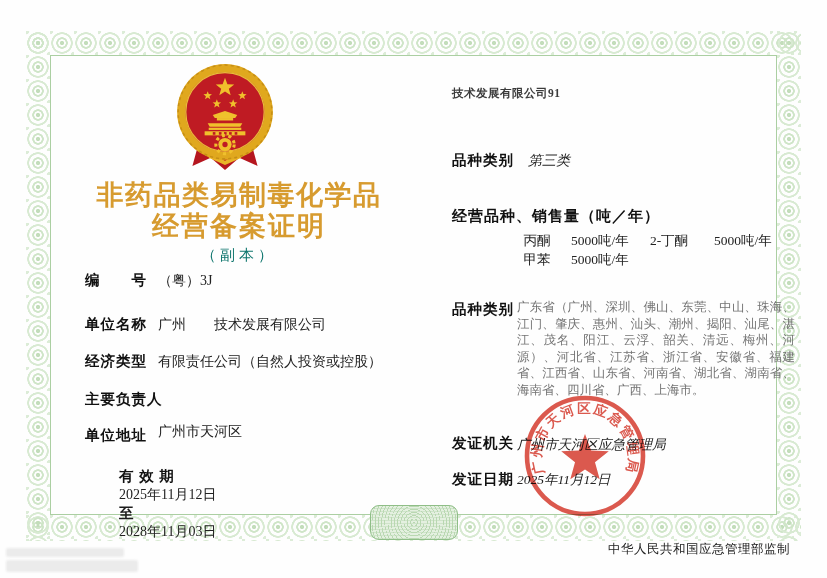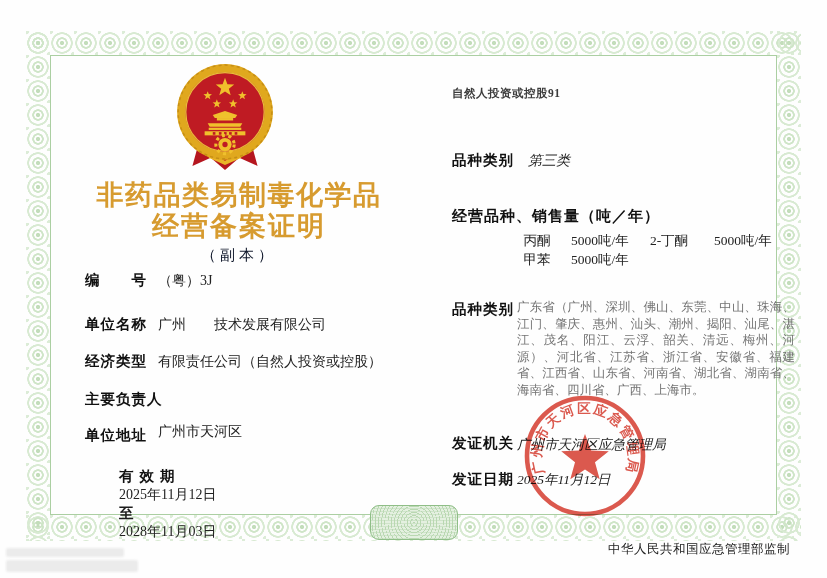--- a/index.html
+++ b/index.html
@@ -24,21 +24,21 @@
   .inner-line{position:absolute;left:24px;top:24px;right:24px;bottom:26px;border:1.4px solid #abcfa2;}
   .bottom-medallion{
     position:absolute;left:370px;top:505px;width:86px;height:33px;z-index:3;
     border:1.5px solid #8fbe87;border-radius:9px;background-color:#e4f0e0;
     background-image:
       repeating-radial-gradient(circle at 50% 50%, #b9d8b1 0 0.8px, rgba(255,255,255,0) 0.8px 3.2px),
       repeating-linear-gradient(0deg, rgba(143,190,135,.25) 0 1px, rgba(255,255,255,0) 1px 3px);
   }
   
   .abs{position:absolute;font-style:italic;}
-  .lbl{font-family:Liberation Sans, sans-serif;font-weight:bold;font-size:14.5px;color:#111;letter-spacing:1px;}
+  .lbl{font-family:Liberation Serif, serif;font-weight:bold;font-size:14.5px;color:#111;letter-spacing:1px;}
   .val{font-family:"Liberation Serif",serif;font-size:14px;color:#222;}
   .title-gold{color:#d79b2f;font-weight:bold;}
   
   .row{position:absolute;left:85px;display:flex;align-items:baseline;white-space:nowrap;}
   .row .lbl{display:inline-block;min-width:64px;}
   .row .val{margin-left:9px;}
   .to-word{font-weight:bold;font-family:"Liberation Sans",sans-serif;font-size:14.5px;margin:0 16px 0 34px;}
   
   .r-lbl{position:absolute;font-weight:bold;font-size:14.5px;letter-spacing:1px;color:#111;}
   .flow-text{position:absolute;left:517px;top:299px;width:278px;font-family:"Liberation Serif",serif;
@@ -46,21 +46,21 @@
   .prod-grid{position:absolute;left:514px;top:232px;display:grid;
     grid-template-columns:46px 80px 58px 90px;row-gap:1px;
     font-family:"Liberation Serif",serif;font-size:13.5px;color:#222;text-align:center;}
   .seal-wrap{position:absolute;left:520px;top:391px;width:130px;height:130px;opacity:.84;mix-blend-mode:multiply;z-index:5;}
   .footer{position:absolute;left:608px;top:541px;font-size:12.5px;letter-spacing:.5px;color:#222;}
   .credit{position:absolute;left:452px;top:86px;font-family:"Liberation Serif",serif;font-size:11.5px;font-weight:bold;color:#3b3b3b;letter-spacing:.5px;}
   .watermark-bar{position:absolute;background:#ebebeb;filter:blur(1px);border-radius:2px;}
   .title-block{position:absolute;left:78px;top:180px;width:322px;text-align:center;}
   .title-l1{font-size:27px;letter-spacing:1.5px;line-height:30px;}
   .title-l2{font-size:27px;letter-spacing:2px;line-height:32px;text-align:center;}
-  .copy-type{margin-top:4px;font-size:15px;letter-spacing:4px;color:#0f172a;font-family:"Liberation Sans",sans-serif;}
+  .copy-type{margin-top:4px;font-size:15px;letter-spacing:4px;color:#0f766e;font-family:"Liberation Sans",sans-serif;}
   .emblem{position:absolute;left:170px;top:58px;width:110px;height:116px;}
 </style>
 </head>
 <body>
 
 <div class="page">
 
   <div class="lace-frame">
     <div class="lace top"></div>
     <div class="lace bottom"></div>
@@ -111,21 +111,21 @@
     </svg>
   </div>
 
   <div class="title-block">
     <div class="title-l1 title-gold">非药品类易制毒化学品</div>
     <div class="title-l2 title-gold">经营备案证明</div>
     <div class="copy-type">（副本）</div>
   </div>
 
   <div class="credit">
-    <span>自然人投资或控股</span><span>91</span>
+    <span>技术发展有限公司</span><span>91</span>
   </div>
 
   <div class="row" style="top:271px;">
     <span class="lbl">编　　号</span>
     <span class="val">（粤）3J</span>
   </div>
   <div class="row" style="top:315px;">
     <span class="lbl">单位名称</span>
     <span class="val">广州　　技术发展有限公司</span>
   </div>

